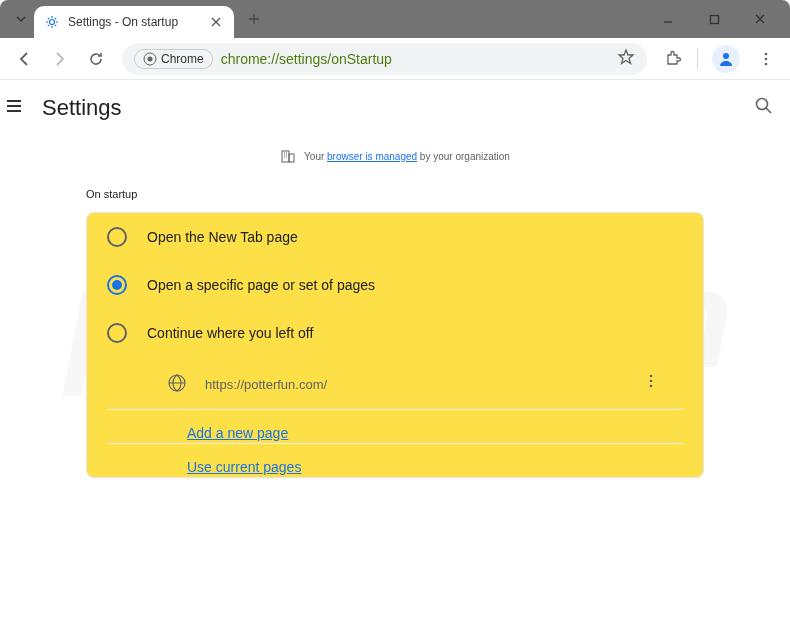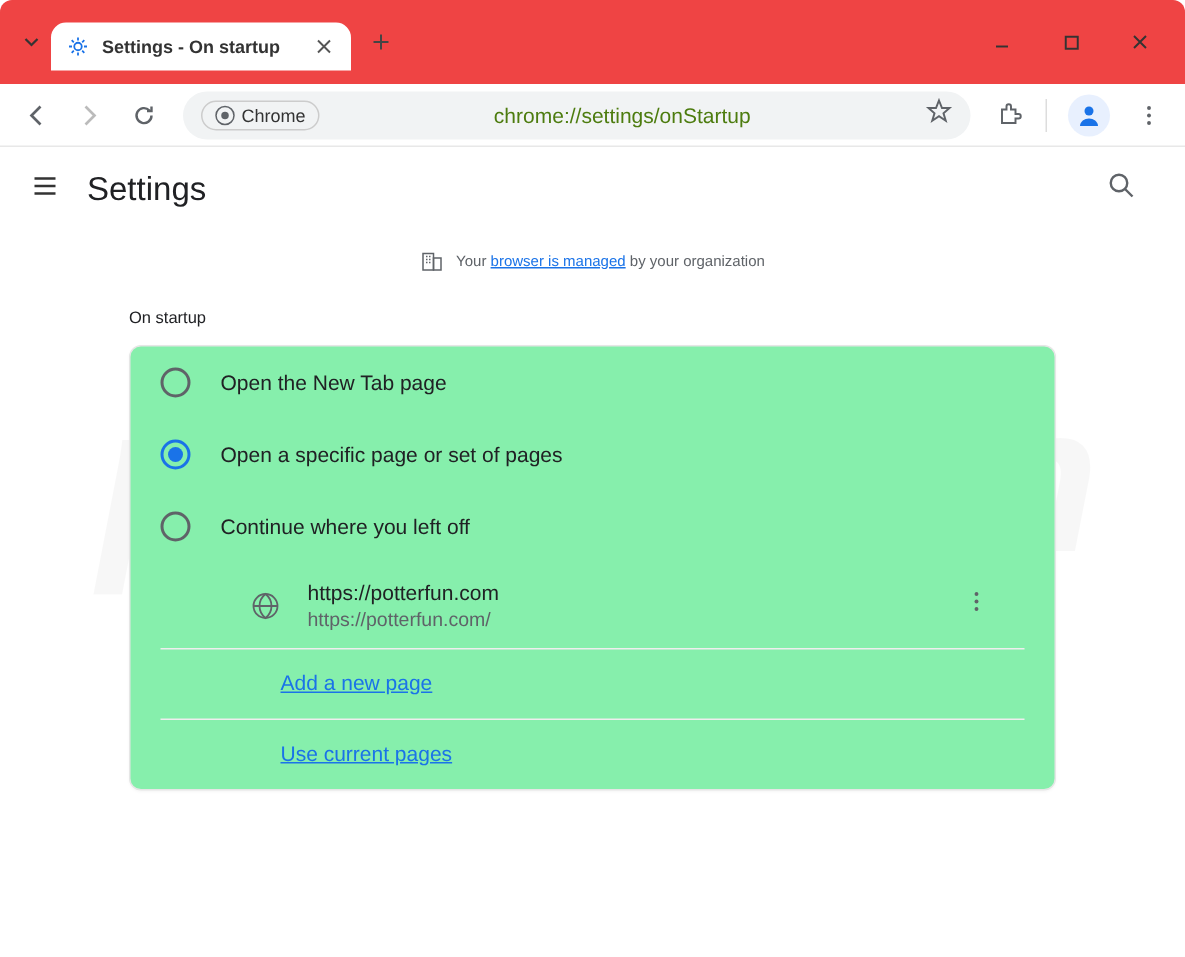--- a/index.html
+++ b/index.html
@@ -1,69 +1,69 @@
 <!DOCTYPE html>
 <html><head>
   <meta charset="utf-8">
   <style>
     * { margin: 0; padding: 0; box-sizing: border-box; font-family: 'Segoe UI', Arial, sans-serif; }
     body { width: 790px; height: 638px; background: #fff; overflow: hidden; position: relative; }
     
     
-    .titlebar { height: 56px; background: #ef4444; display: flex; align-items: center; padding: 0 8px; border-radius: 8px 8px 0 0; font-weight: bold; }
+    .titlebar { height: 38px; background: #737373; display: flex; align-items: center; padding: 0 8px; border-radius: 8px 8px 0 0; }
     .tab-dropdown { width: 26px; height: 26px; display: flex; align-items: center; justify-content: center; cursor: pointer; }
     .tab { background: #fff; border-radius: 10px 10px 0 0; height: 32px; margin-top: 6px; display: flex; align-items: center; padding: 0 10px; min-width: 200px; gap: 8px; }
     .tab-favicon { width: 16px; height: 16px; }
     .tab-title { font-size: 12px; color: #333; flex: 1; }
     .tab-close { width: 16px; height: 16px; display: flex; align-items: center; justify-content: center; cursor: pointer; color: #555; font-size: 14px; }
     .new-tab { width: 28px; height: 28px; display: flex; align-items: center; justify-content: center; cursor: pointer; color: #444; font-size: 16px; margin-left: 6px; }
     .window-controls { margin-left: auto; display: flex; gap: 18px; padding-right: 8px; }
     .win-btn { width: 28px; height: 28px; display: flex; align-items: center; justify-content: center; cursor: pointer; }
     
     
-    .toolbar { height: 42px; background: #fff; display: flex; align-items: center; padding: 4px 8px; gap: 4px; border-bottom: 1px solid #e8e8e8; text-align: center; }
+    .toolbar { height: 42px; background: #fff; display: flex; align-items: center; padding: 4px 8px; gap: 4px; border-bottom: 1px solid #e8e8e8; }
     .nav-btn { width: 32px; height: 32px; display: flex; align-items: center; justify-content: center; cursor: pointer; border-radius: 50%; color: #5f6368; }
     .nav-btn.disabled { color: #bbb; }
     .omnibox { flex: 1; height: 32px; background: #f1f3f4; border-radius: 16px; display: flex; align-items: center; padding: 0 12px; gap: 8px; margin: 0 6px; }
     .omnibox-badge { background: #f1f3f4; border: 1px solid #ccc; border-radius: 12px; padding: 2px 8px; font-size: 12px; display: flex; align-items: center; gap: 4px; color: #333; }
     .omnibox-url { font-size: 14px; color: #4d7c0f; flex: 1; }
     .omnibox-star { color: #5f6368; cursor: pointer; }
     .ext-btn { width: 32px; height: 32px; display: flex; align-items: center; justify-content: center; cursor: pointer; color: #5f6368; }
     .profile-btn { width: 28px; height: 28px; border-radius: 50%; background: #e8f0fe; display: flex; align-items: center; justify-content: center; cursor: pointer; margin: 0 6px; }
     .menu-btn { width: 32px; height: 32px; display: flex; align-items: center; justify-content: center; cursor: pointer; color: #5f6368; }
     
     
-    .settings-header { height: 56px; display: flex; align-items: center; padding: 0 20px; gap: 18px; }
+    .settings-header { height: 56px; display: flex; align-items: center; padding: 0 4px; gap: 18px; }
     .hamburger { cursor: pointer; color: #333; }
     .settings-title { font-size: 22px; color: #202124; }
     .search-icon { margin-left: auto; cursor: pointer; color: #5f6368; padding-right: 12px; }
     
     
     .content { padding: 0 20px; }
     .managed-banner { text-align: center; padding: 12px 0 20px; font-size: 10px; color: #5f6368; display: flex; align-items: center; justify-content: center; gap: 8px; }
     .managed-banner a { color: #1a73e8; text-decoration: underline; }
     
     .section-title { font-size: 11px; color: #202124; margin: 4px 0 12px 66px; }
     
-    .card { background: #86efac; border: 1px solid #e6e6e6; border-radius: 8px; margin: 0 66px; box-shadow: 0 1px 2px rgba(0,0,0,0.04); }
+    .card { background: #fde047; border: 1px solid #e6e6e6; border-radius: 8px; margin: 0 66px; box-shadow: 0 1px 2px rgba(0,0,0,0.04); }
     
     .radio-row { display: flex; align-items: center; padding: 14px 20px; gap: 20px; cursor: pointer; }
     .radio-outer { width: 20px; height: 20px; border: 2px solid #5f6368; border-radius: 50%; display: flex; align-items: center; justify-content: center; flex-shrink: 0; }
     .radio-outer.selected { border-color: #1a73e8; }
     .radio-inner { width: 10px; height: 10px; background: #1a73e8; border-radius: 50%; }
     .radio-label { font-size: 14px; color: #202124; }
     
     .page-entry { display: flex; align-items: center; padding: 12px 20px 12px 60px; gap: 18px; border-bottom: 1px solid #eee; margin: 0 20px; }
     .globe-icon { color: #5f6368; flex-shrink: 0; }
     .page-info { flex: 1; }
     .page-title { font-size: 14px; color: #202124; }
     .page-url { font-size: 13px; color: #5f6368; margin-top: 2px; }
     .more-btn { cursor: pointer; color: #5f6368; padding: 4px; }
     
-    .link-row { padding: 14px 20px 14px 80px; border-bottom: 1px solid #eee; margin: 0 20px; }
+    .link-row { padding: 14px 20px 1px 80px; border-bottom: 1px solid #eee; margin: 0 20px; }
     .link-row:last-child { border-bottom: none; }
     .link-row a { color: #1a73e8; font-size: 14px; text-decoration: underline; cursor: pointer; }
     
     
     .watermark { position: absolute; top: 50%; left: 50%; transform: translate(-50%, -50%); font-size: 140px; font-weight: bold; color: rgba(0,0,0,0.03); pointer-events: none; font-style: italic; z-index: -1; white-space: nowrap; letter-spacing: -8px; }
   </style>
 </head>
 <body>
 
 <div class="watermark">pcrisk.com</div>
@@ -206,21 +206,20 @@
       <span class="radio-outer"></span>
       <span class="radio-label">Continue where you left off</span>
     </div>
 
     <div class="page-entry">
       <svg class="globe-icon" width="20" height="20" viewBox="0 0 20 20">
           <circle cx="10" cy="10" r="8" fill="none" stroke="#5f6368" stroke-width="1.2"></circle>
           <path d="M2 10h16M10 2c2.5 2 4 5 4 8s-1.5 6-4 8c-2.5-2-4-5-4-8s1.5-6 4-8z" fill="none" stroke="#5f6368" stroke-width="1.2"></path>
         </svg>
       <div class="page-info">
-        <div class="page-title">https://potterfun.com</div>
         <div class="page-url">https://potterfun.com/</div>
       </div>
       <span class="more-btn">
         <svg width="16" height="16" viewBox="0 0 16 16">
             <circle cx="8" cy="3" r="1.3" fill="#5f6368"></circle>
             <circle cx="8" cy="8" r="1.3" fill="#5f6368"></circle>
             <circle cx="8" cy="13" r="1.3" fill="#5f6368"></circle>
           </svg>
       </span>
     </div>

